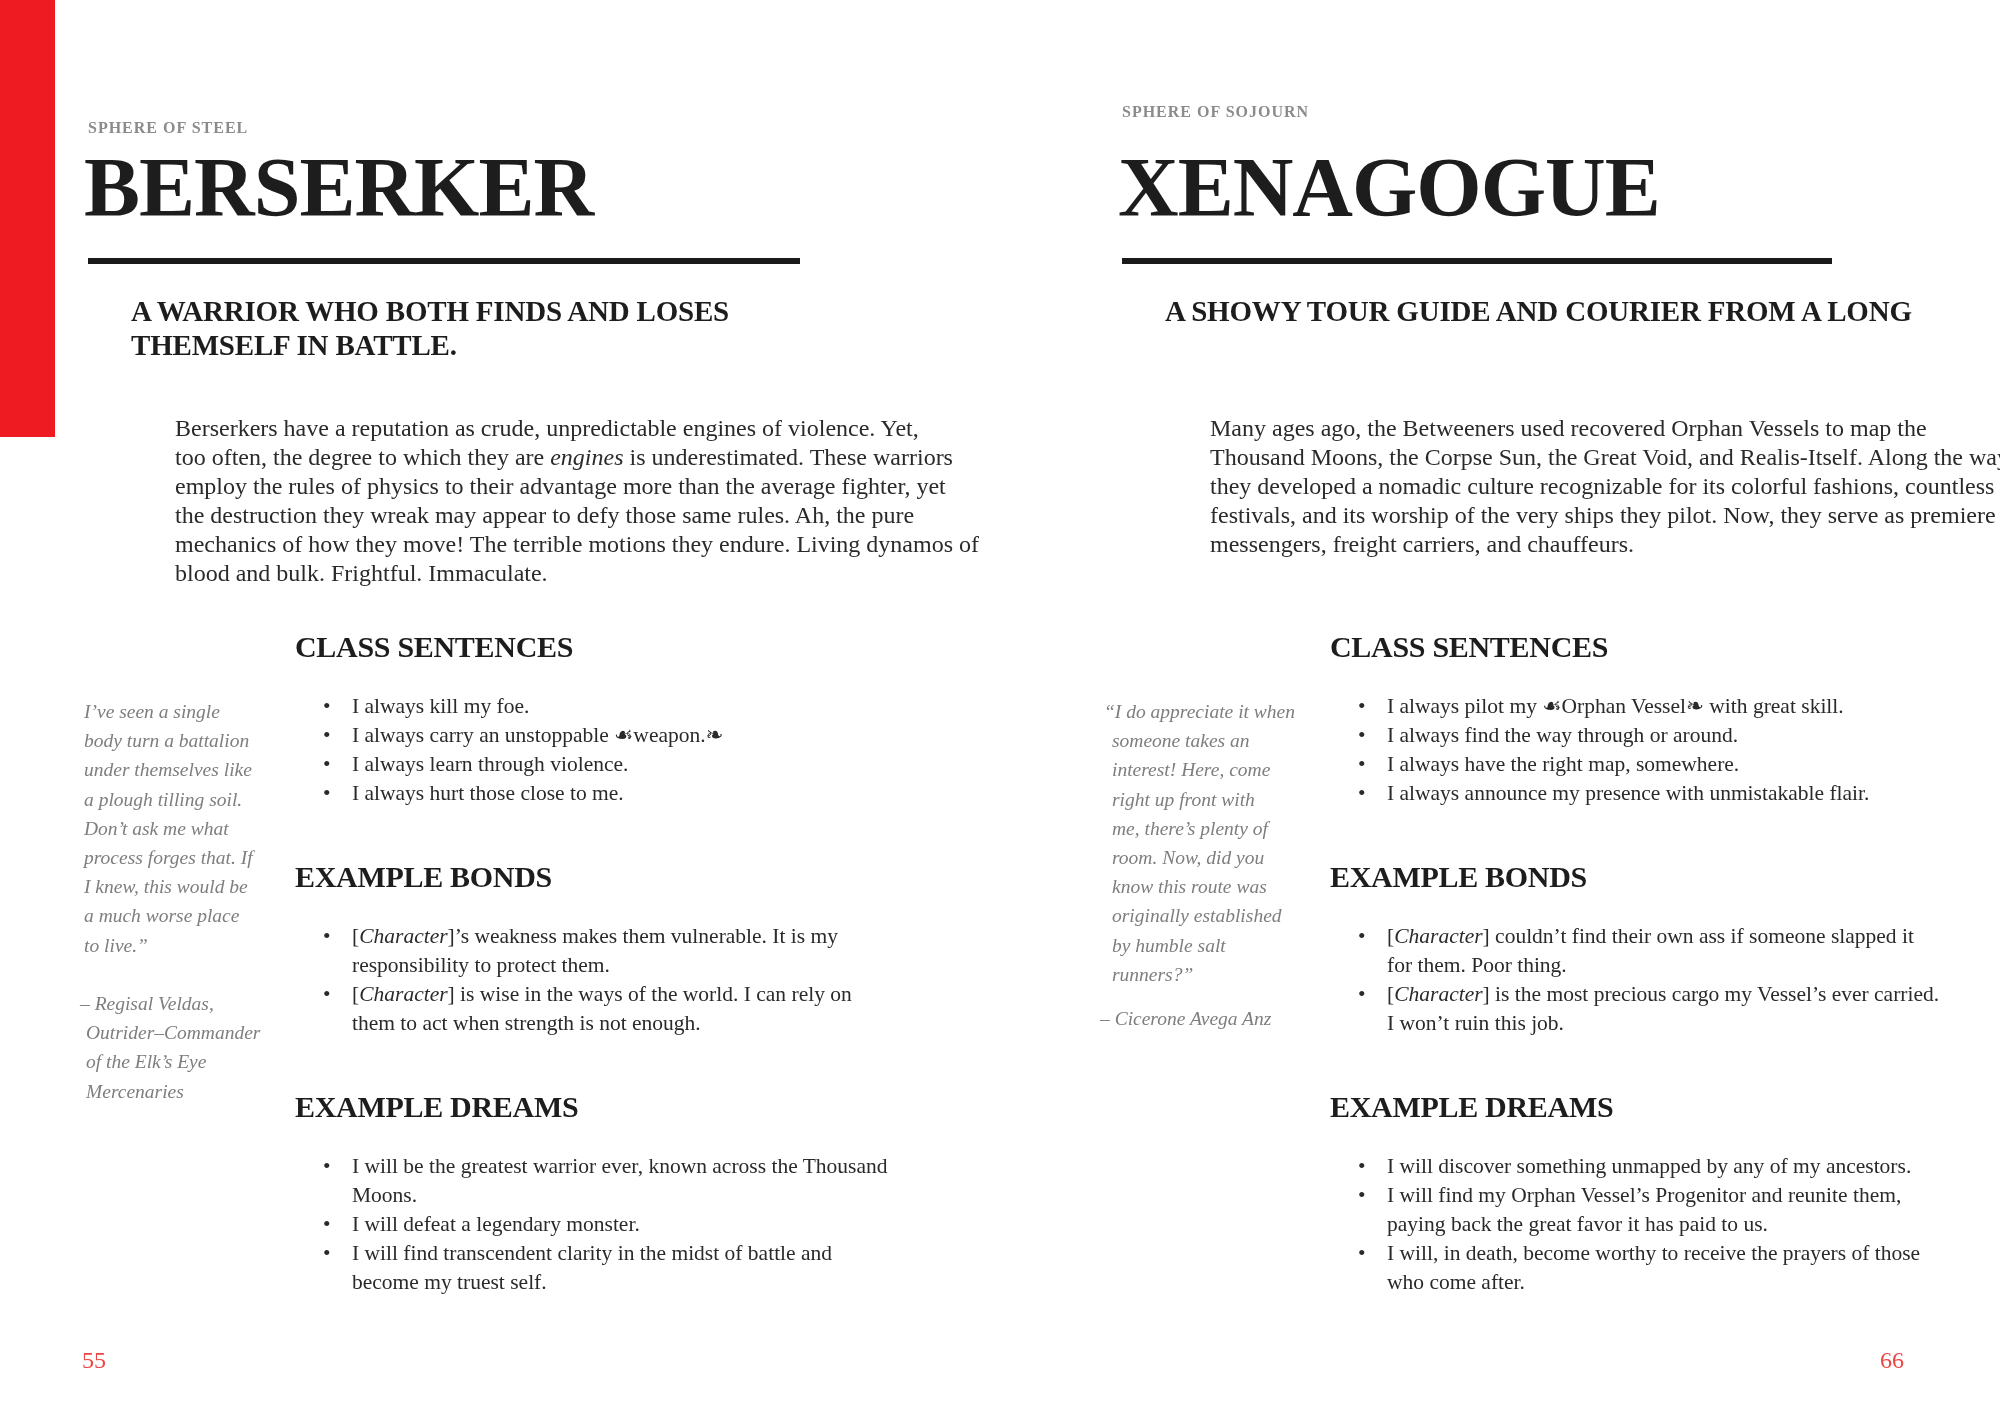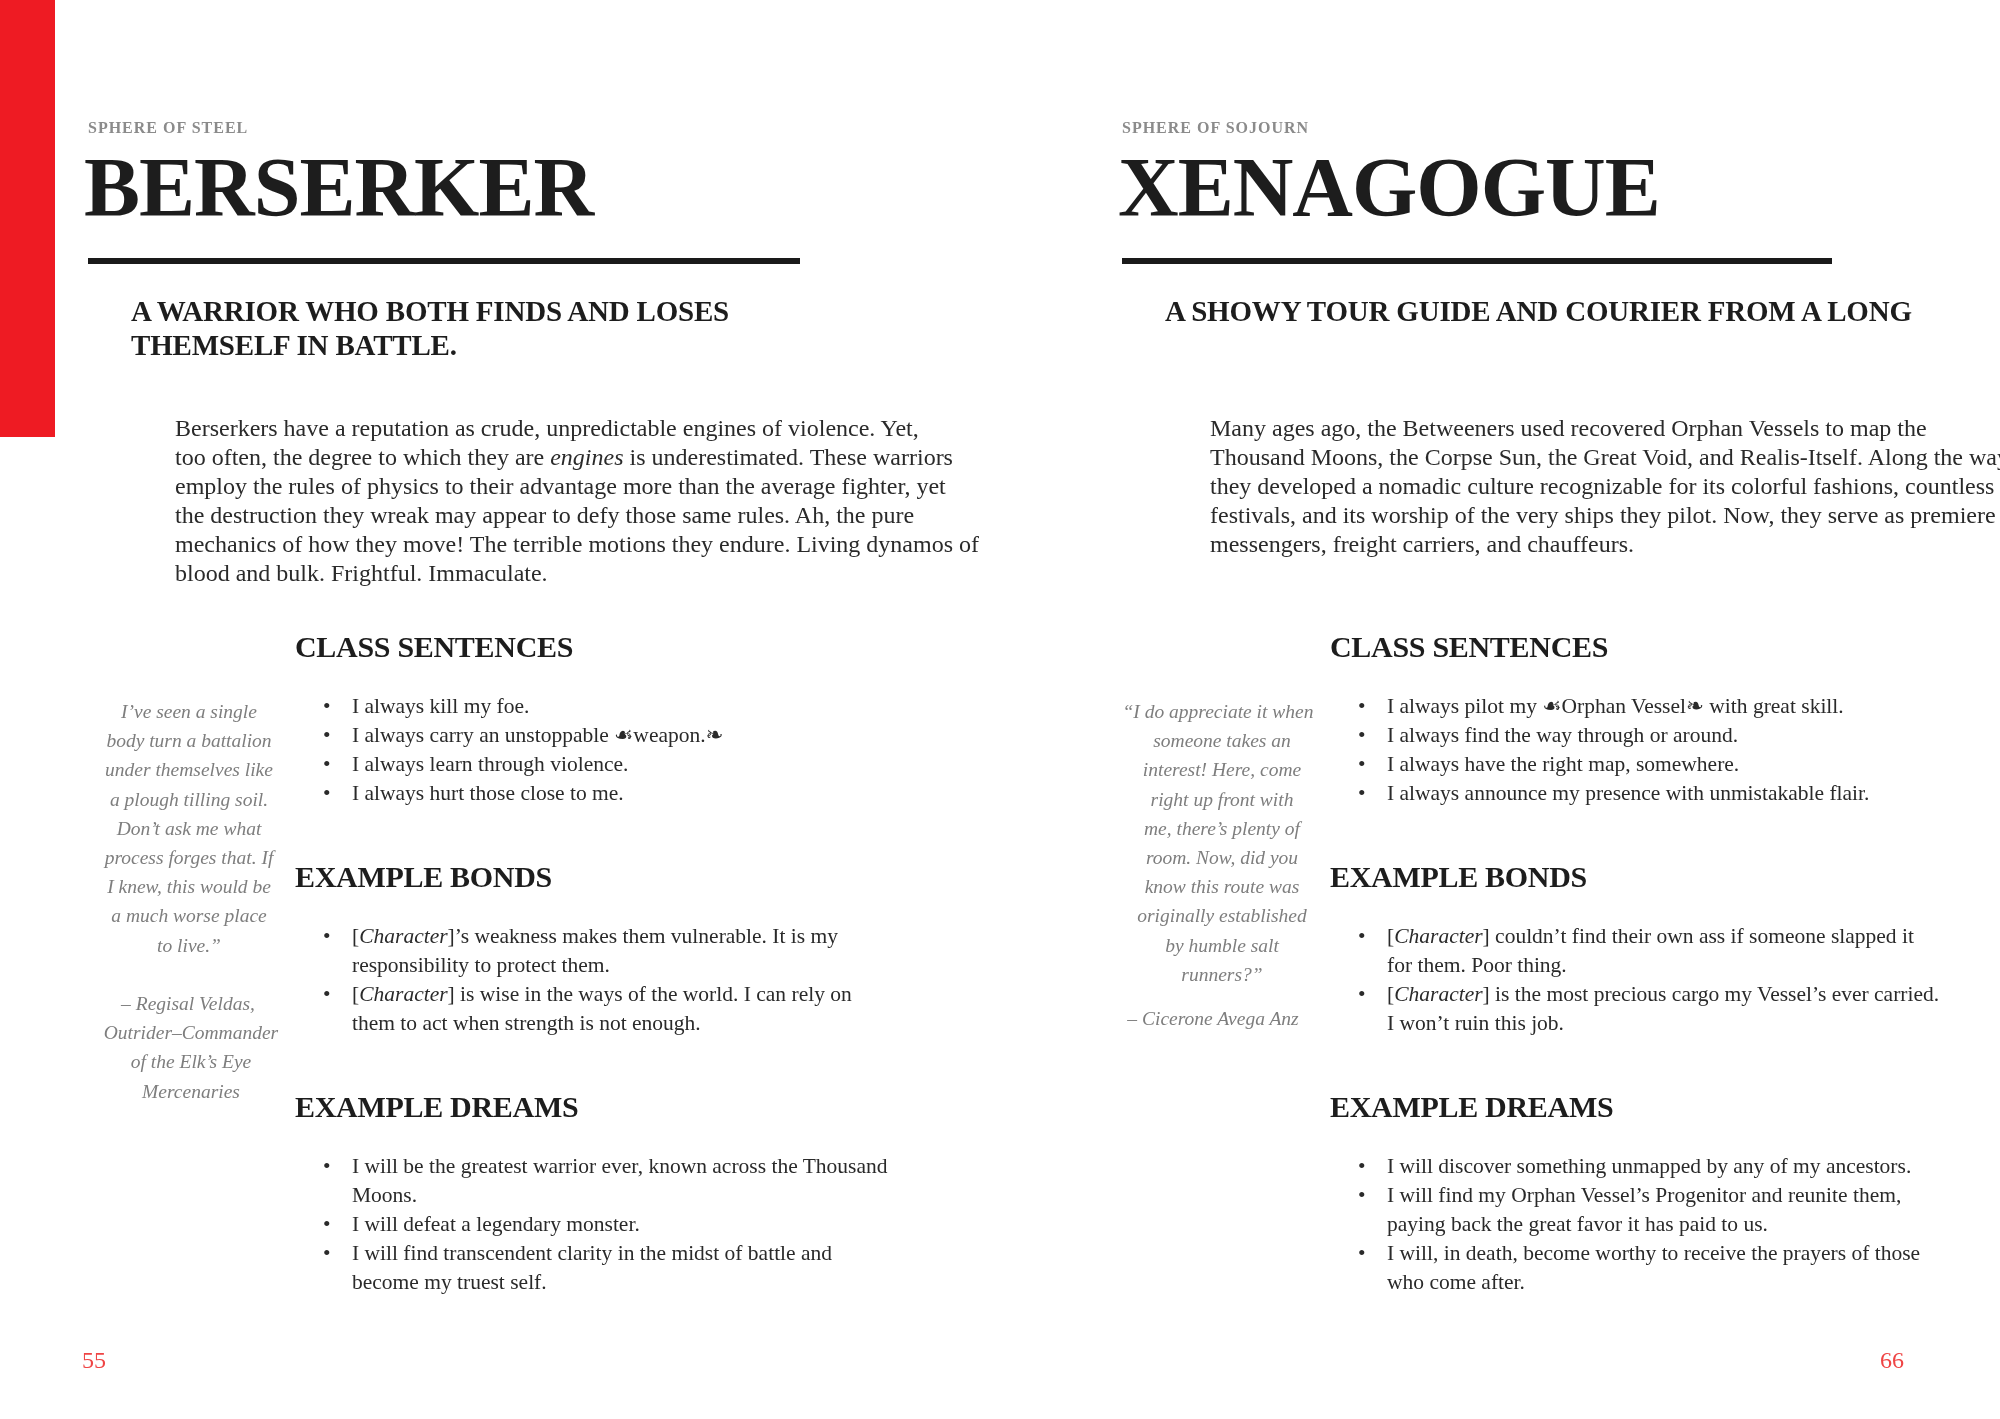--- a/index.html
+++ b/index.html
@@ -22,21 +22,21 @@
   .subtitle {
     position:absolute; font-weight:bold; font-size:29px; line-height:34px;
     letter-spacing:-0.2px; color:#1d1d1d; white-space:nowrap;
   }
   .intro {
     position:absolute; font-size:24px; line-height:29px; color:#2a2a2a;
     white-space:nowrap;
   }
   .margin-quote {
     position:absolute; font-style:italic; font-size:19.5px; line-height:29.2px;
-    color:#7e7e7e; white-space:nowrap;text-align:center;
+    color:#7e7e7e; white-space:nowrap;
   }
   .quote-hang { padding-left:8px; text-indent:-8px; }
   .attr-hang  { padding-left:6px; text-indent:-6px; }
   .sec-heading {
     position:absolute; font-weight:bold; font-size:30px; line-height:34px;
     letter-spacing:-0.3px; color:#1d1d1d; white-space:nowrap;
   }
   .blist {
     position:absolute; list-style:none; margin:0; padding:0;
     font-size:21.5px; line-height:29px; color:#2a2a2a;
@@ -56,21 +56,21 @@
   #l-attr     { left:80px;   top:989px; width:210px; }
   #l-cs-h     { left:295px;  top:630px; }
   #l-cs-list  { left:295px;  top:692px; width:700px; }
   #l-eb-h     { left:295px;  top:860px; }
   #l-eb-list  { left:295px;  top:922px; width:700px; }
   #l-ed-h     { left:295px;  top:1090px; }
   #l-ed-list  { left:295px;  top:1152px; width:700px; }
   #l-pagenum  { left:82px;   top:1347px; }
 
   
-  #r-eyebrow  { left:1122px; top:116px; }
+  #r-eyebrow  { left:1122px; top:100px; }
   #r-title    { left:1118px; top:142px; }
   #r-rule     { left:1122px; top:258px; width:710px; }
   #r-subtitle { left:1165px; top:294px; }
   #r-intro    { left:1210px; top:414px; }
   #r-quote    { left:1104px; top:697px; width:220px; }
   #r-attr     { left:1100px; top:1004px; width:220px; }
   #r-cs-h     { left:1330px; top:630px; }
   #r-cs-list  { left:1330px; top:692px; width:700px; }
   #r-eb-h     { left:1330px; top:860px; }
   #r-eb-list  { left:1330px; top:922px; width:700px; }

